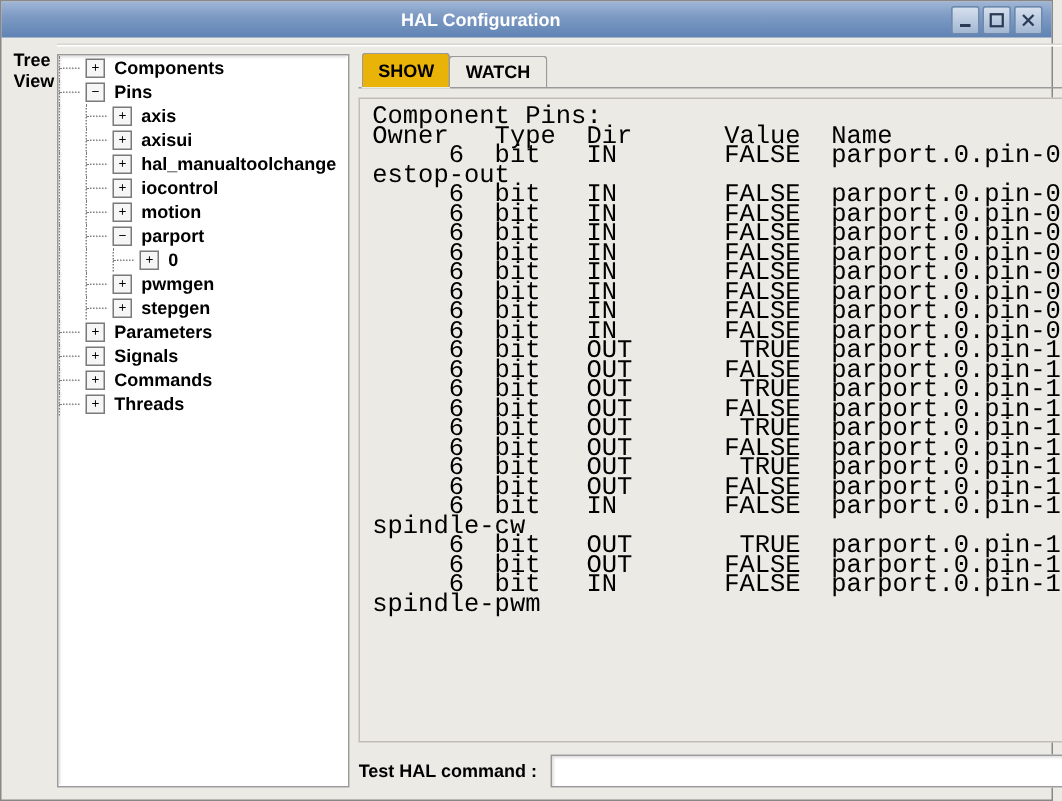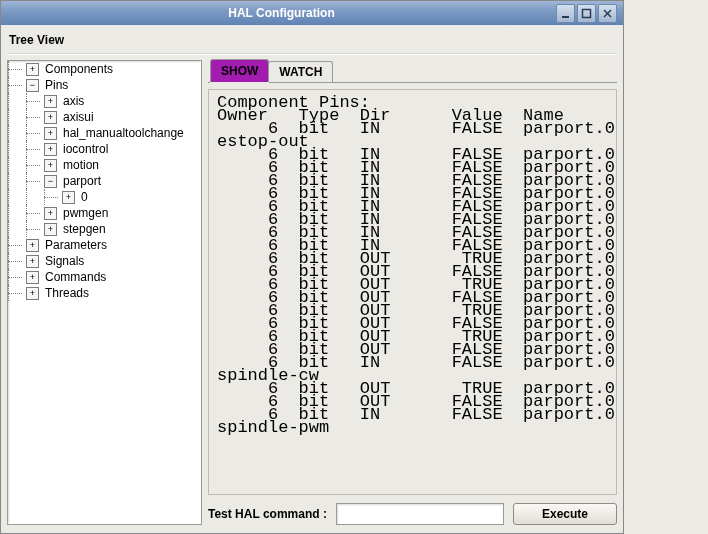--- a/index.html
+++ b/index.html
@@ -1,41 +1,41 @@
 <!DOCTYPE html>
 <html><head>
 <meta charset="utf-8">
 <style>
   html,body{margin:0;padding:0;height:100%;font-family:Helvetica,Arial,sans-serif;font-size:12px;color:#000;background:#eceae4}
-  .win{width:624px;height:534px;background:#eceae4;border:1px solid #888;box-sizing:border-box;display:flex;flex-direction:column}
+  .win{width:702px;height:534px;background:#eceae4;border:1px solid #888;box-sizing:border-box;display:flex;flex-direction:column}
   .titlebar{height:24px;background:linear-gradient(to bottom,#a0b6d6 0%,#7e9bc4 40%,#5f83b4 100%);display:flex;align-items:center;padding:0 6px;font-weight:bold;color:#fff}
   .titlebar .title{flex:1;text-align:center}
   .tb-btns{display:flex;gap:2px}
   .tb-btn{width:17px;height:17px;border:1px solid #6e89ac;border-radius:2px;background:linear-gradient(to bottom,#d6e0ee,#a2b7d2);display:flex;align-items:center;justify-content:center}
   .tb-btn svg{display:block}
-  .client{flex:1;display:flex;flex-direction:column;padding:4px 6px 8px 6px;box-sizing:border-box;min-height:0}
+  .client{flex:1;display:flex;flex-direction:row;padding:4px 6px 8px 6px;box-sizing:border-box;min-height:0}
   .tv-label{font-weight:bold;padding:4px 2px 6px 2px}
   .panes{flex:1;display:flex;gap:0;min-height:0;border-top:1px solid #d7d5cf;padding-top:6px;box-shadow:inset 0 1px 0 #fff}
   .tree-wrap{width:195px;display:flex;flex-direction:column;min-height:0}
   .tree{flex:1;border:1px solid #9a9a9a;background:#fff;overflow:auto;box-shadow:inset -1px -1px 0 #fff,inset 1px 1px 2px rgba(0,0,0,.15)}
   .tree ul{list-style:none;margin:0;padding:0}
   .tree li{margin:0;padding:0}
   .node{display:flex;align-items:center;height:16px;white-space:nowrap}
   .branch-seg{display:inline-block;width:18px;height:16px;position:relative;flex:0 0 18px}
   .branch-seg:before{content:"";position:absolute;top:8px;left:0;width:14px;border-top:1px dotted #808080}
   .branch-seg.has-vert:after{content:"";position:absolute;left:0;top:0;bottom:0;border-left:1px dotted #808080}
   .branch-spacer{display:inline-block;width:18px;height:16px;position:relative;flex:0 0 18px}
   .branch-spacer.line:after{content:"";position:absolute;left:0;top:0;bottom:0;border-left:1px dotted #808080}
   .exp{width:11px;height:11px;border:1px solid #7a7a7a;background:#f6f6f6;display:inline-flex;align-items:center;justify-content:center;font-size:9px;line-height:1;cursor:pointer;user-select:none;flex:0 0 11px;margin-right:4px}
-  .lbl{font-weight:normal;padding:0 2px}
+  .lbl{font-weight:bold;padding:0 2px}
   .sash{width:6px;cursor:col-resize}
   .right{flex:1;display:flex;flex-direction:column;min-width:0}
   .tabs{display:flex;align-items:flex-end;height:22px;border-bottom:1px solid #9a9a9a;padding-left:2px}
   .tab{height:20px;padding:0 10px;border:1px solid #9a9a9a;border-bottom:none;margin-right:-1px;background:#eceae4;display:flex;align-items:center;font-weight:bold;border-radius:3px 3px 0 0}
-  .tab.active{height:22px;background:#a21caf;position:relative;z-index:2;box-shadow:0 1px 0 #eceae4}
+  .tab.active{height:22px;background:#eab308;position:relative;z-index:2;box-shadow:0 1px 0 #eceae4}
   .content-box{flex:1;border:1px solid #bfbdb6;margin-top:6px;padding:6px 8px;background:#eceae4;overflow:auto;min-height:0}
   pre.comp{margin:0;font-family:"Courier New",monospace;font-size:17px;white-space:pre;line-height:13px}
   .cmd-row{display:flex;align-items:center;gap:9px;margin-top:8px}
   .cmd-row .lab{font-weight:bold}
   .cmd-row input[type=text]{flex:1;height:20px;border:1px solid #9a9a9a;background:#fff;box-shadow:inset 1px 1px 2px rgba(0,0,0,.15);padding:0 3px;font-family:inherit;font-size:12px}
   .cmd-row button{height:22px;padding:0 28px;font-family:inherit;font-size:12px;font-weight:bold;background:linear-gradient(to bottom,#faf9f5,#e1ded4);border:1px solid #8d8b85;border-radius:3px}
   .status{margin-top:6px;border:1px solid #bfbdb6;padding:4px 6px;font-family:"Courier New",monospace;font-size:12px;background:#eceae4}
 </style>
 </head>
 <body>

